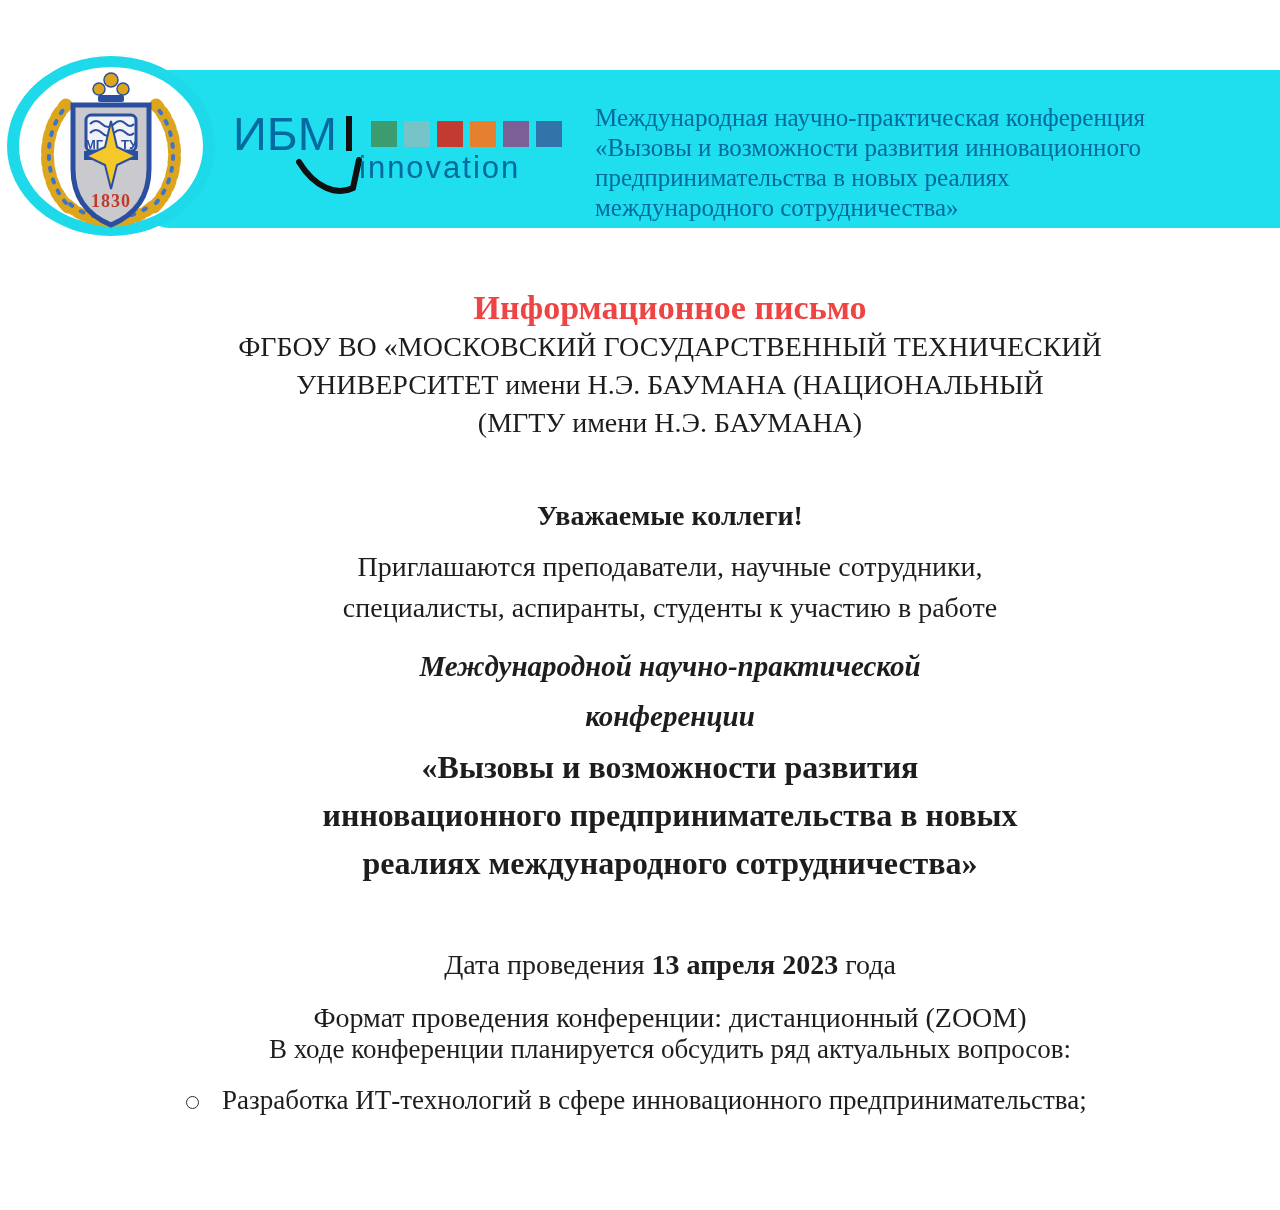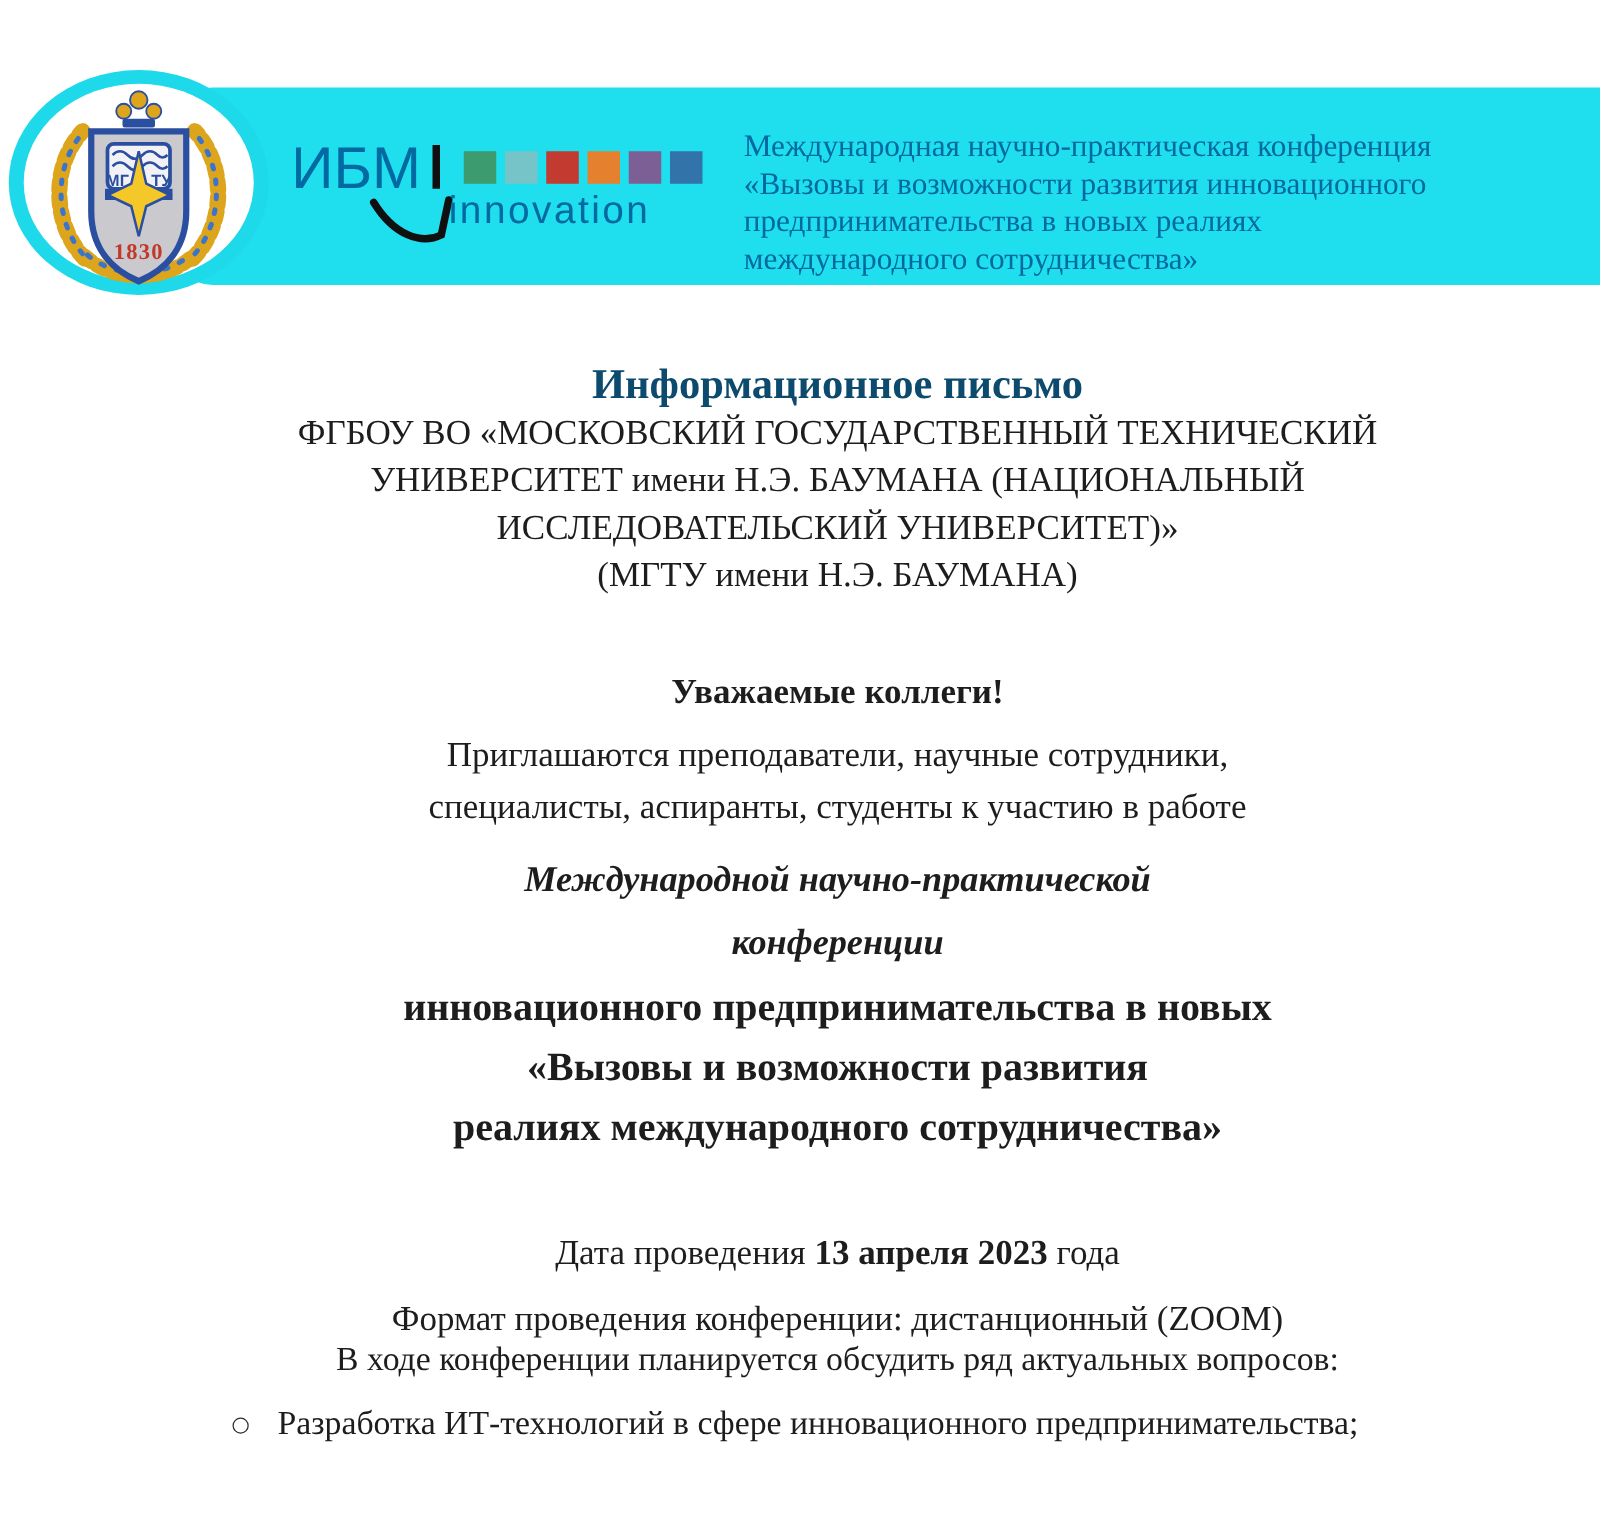--- a/index.html
+++ b/index.html
@@ -23,21 +23,21 @@
               font-weight:500; letter-spacing:0px; }
   .logo-excl { position:absolute; left:113px; top:4px; width:6px; height:35px; background:#101010; }
   .logo-squares { position:absolute; left:138px; top:9px; display:flex; gap:7px; }
   .logo-squares span { width:26px; height:26px; display:block; }
   .logo-innovation { position:absolute; left:126px; top:39px; font-size:31px; line-height:34px;
                      font-weight:400; letter-spacing:2px; }
   .logo-swoosh { position:absolute; left:62px; top:42px; }
 
   
   .content { position:absolute; left:170px; top:288px; width:1000px; text-align:center; }
-  .doc-title { font-size:34px; font-weight:bold; color:#0c4a6e; line-height:40px; }
+  .doc-title { font-size:34px; font-weight:bold; color:#ef4444; line-height:40px; }
   .univ { margin-top:0; font-size:28px; line-height:38px; }
   .greeting { margin-top:58px; font-size:28px; font-weight:bold; }
   .invite { margin-top:14px; font-size:28px; line-height:41px; }
   .conf-type { margin-top:13px; font-size:29px; line-height:50px; font-weight:bold; font-style:italic;text-align:center; }
   .conf-title { margin-top:2px; font-size:32px; line-height:48px; font-weight:bold; }
   .date-line { margin-top:62px; font-size:28px; }
   .date-line b { font-weight:bold; }
   .format-line { margin-top:21px; font-size:28px; }
   .topics-intro { font-size:27px; }
   .topics { margin-top:13px; text-align:left; list-style:none; }
@@ -103,39 +103,38 @@
   <div class="logo-innovation">innovation</div>
 </div>
 
 <div class="content">
 
   <div class="doc-title">Информационное письмо</div>
 
   <div class="univ">
     <div>ФГБОУ ВО «МОСКОВСКИЙ ГОСУДАРСТВЕННЫЙ ТЕХНИЧЕСКИЙ</div>
     <div>УНИВЕРСИТЕТ имени Н.Э. БАУМАНА (НАЦИОНАЛЬНЫЙ</div>
-    <div>ИССЛЕДОВАТЕЛЬСКИЙ УНИВЕРСИТЕТ)»</div>
     <div>(МГТУ имени Н.Э. БАУМАНА)</div>
   </div>
 
   <div class="greeting">Уважаемые коллеги!</div>
 
   <div class="invite">
     <div>Приглашаются преподаватели, научные сотрудники,</div>
     <div>специалисты, аспиранты, студенты к участию в работе</div>
   </div>
 
   <div class="conf-type">
     <div>Международной научно-практической</div>
     <div>конференции</div>
   </div>
 
   <div class="conf-title">
+    <div>«Вызовы и возможности развития</div>
     <div>инновационного предпринимательства в новых</div>
-    <div>«Вызовы и возможности развития</div>
     <div>реалиях международного сотрудничества»</div>
   </div>
 
   <div class="date-line"><span>Дата проведения </span><b>13 апреля 2023</b><span> года</span></div>
 
   <div class="format-line">Формат проведения конференции: дистанционный (ZOOM)</div>
 
   <div class="topics-intro">В ходе конференции планируется обсудить ряд актуальных вопросов:</div>
 
   <ul class="topics">

